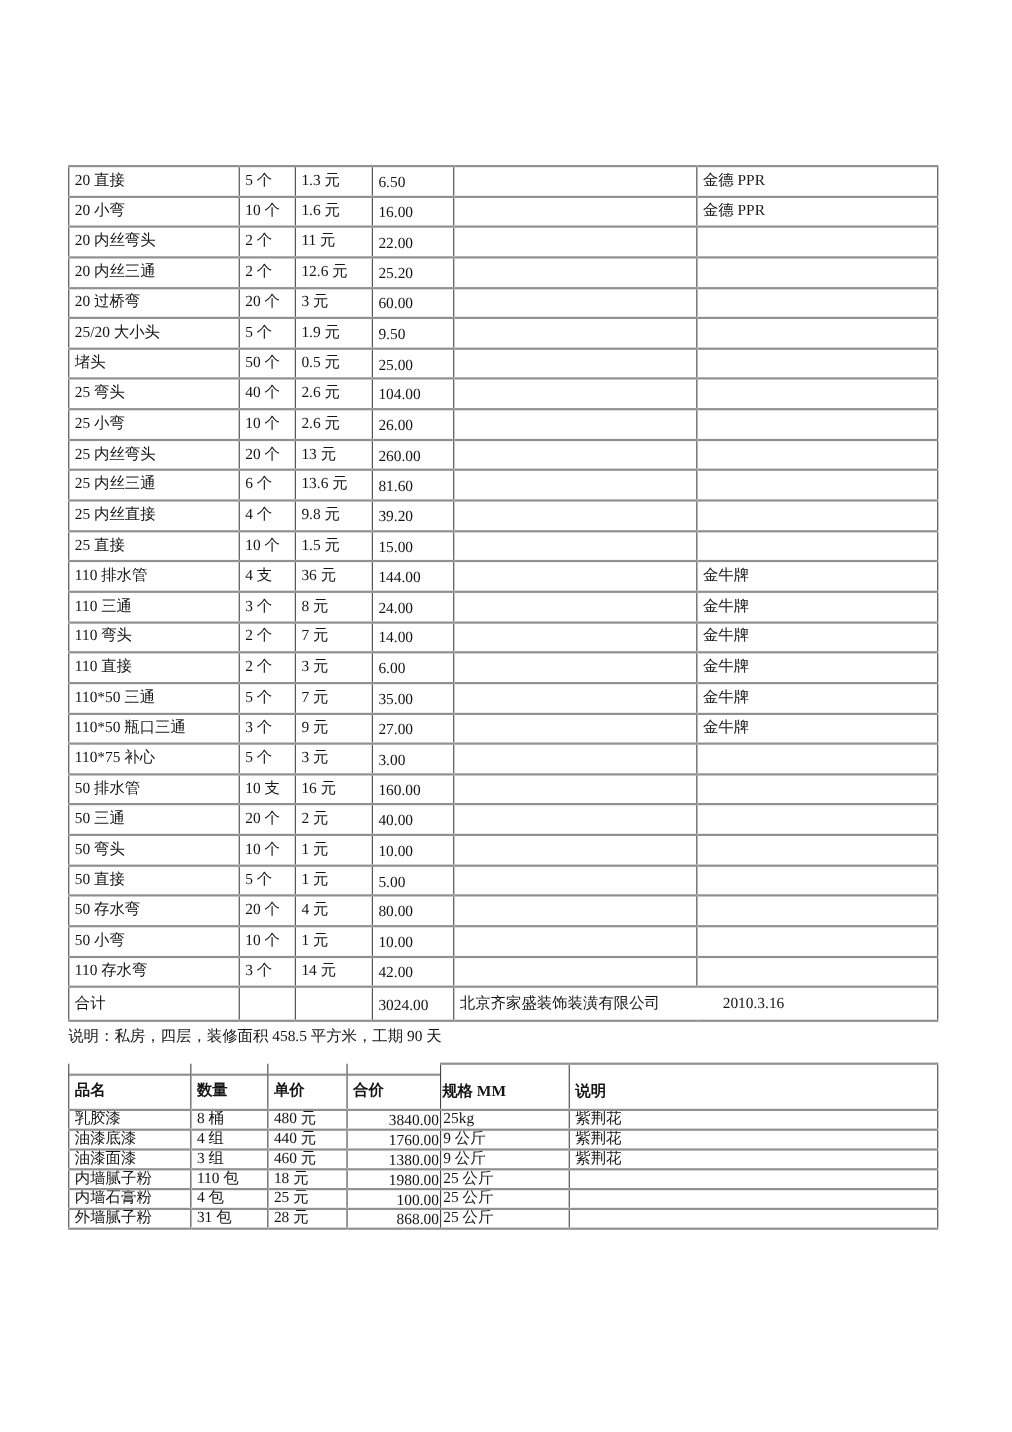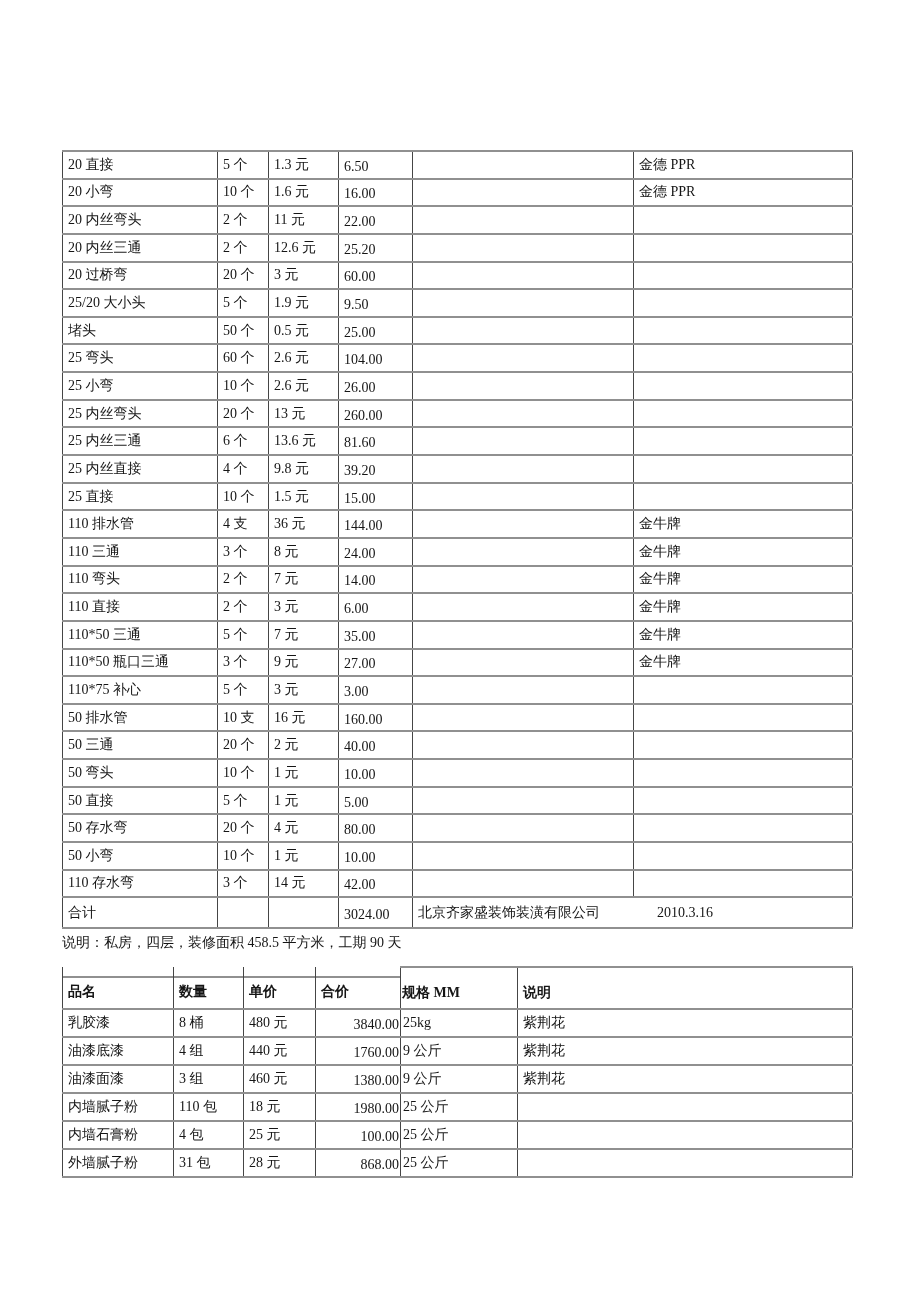--- a/index.html
+++ b/index.html
@@ -33,21 +33,21 @@
   
   #table2{left:62px;top:966px;width:790px;}
   #table2 tr.header-row{height:42px;}
   #table2 tr.header-row td{font-weight:bold;padding-top:9px;}
   #table2 tr.header-row td.step-low{
     border-top:none;
     background-image:linear-gradient(var(--border-row),var(--border-row));
     background-repeat:no-repeat;background-size:100% 2px;background-position:0 9px;
   }
   #table2 tr.header-row td.h-spec{padding-left:1px;}
-  #table2 tr.data-row{height:28px;}
+  #table2 tr.data-row{height:18px;}
   #table2 td.c2-total{text-align:right;padding:0 1px 0 0;}
   #table2 td.c2-spec{padding:0 0 0 2px;}
   
   .num-shift{position:relative;top:2px;display:inline-block;}
   
   td.c-merged{position:relative;}
   td.c-merged .date-abs{
     position:absolute;left:244px;top:50%;transform:translateY(-50%);
   }
   #note-line{
@@ -120,21 +120,21 @@
       <tr class="dotted-top">
         <td class="c-name">堵头</td>
         <td class="c-qty">50 个</td>
         <td class="c-unit">0.5 元</td>
         <td class="c-total"><span class="num-shift">25.00</span></td>
         <td class="c-spec"></td>
         <td class="c-brand"></td>
       </tr>
       <tr>
         <td class="c-name">25 弯头</td>
-        <td class="c-qty">60 个</td>
+        <td class="c-qty">40 个</td>
         <td class="c-unit">2.6 元</td>
         <td class="c-total"><span class="num-shift">104.00</span></td>
         <td class="c-spec"></td>
         <td class="c-brand"></td>
       </tr>
       <tr>
         <td class="c-name">25 小弯</td>
         <td class="c-qty">10 个</td>
         <td class="c-unit">2.6 元</td>
         <td class="c-total"><span class="num-shift">26.00</span></td>

